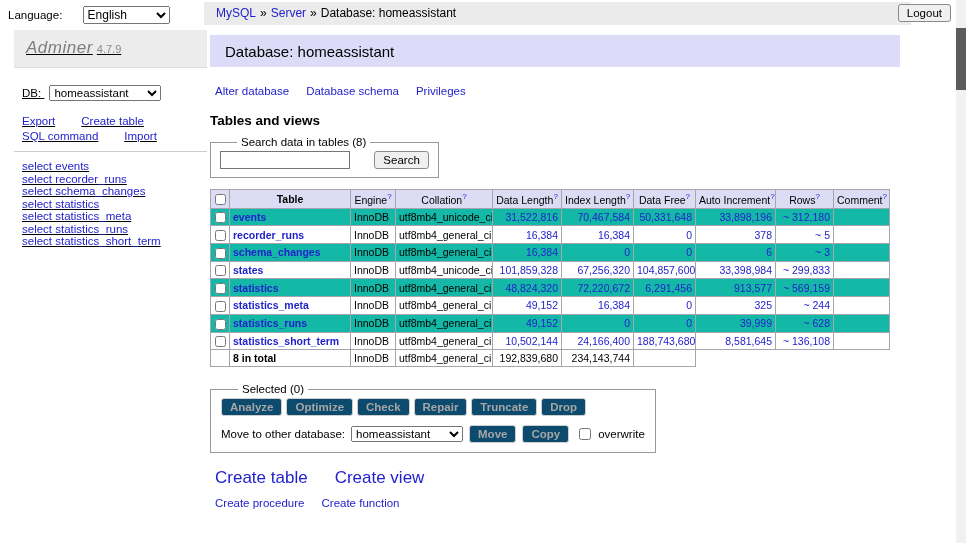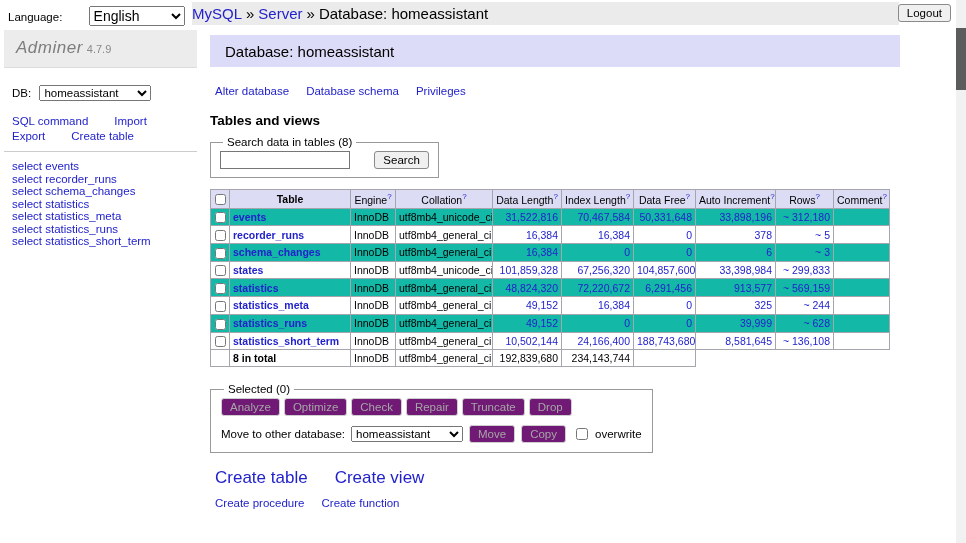--- a/index.html
+++ b/index.html
@@ -7,41 +7,41 @@
   .screen {
     position: relative; width: 966px; height: 543px; overflow: hidden;
     background: #fff; color: #000;
     font-family: "Liberation Sans", "DejaVu Sans", sans-serif; font-size: 12px;
   }
   a.link { color: #2222cc; text-decoration: none; cursor: pointer; }
   a.link.bold { font-weight: bold; }
 
   
   .lang-row { position: absolute; left: 8px; top: 6px; font-size: 11.5px; }
-  .lang-row select { margin-left: 23px; width: 96px; font-size: 14px; }
+  .lang-row select { margin-left: 17px; width: 87px; font-size: 12px; }
   .breadcrumb {
-    position: absolute; left: 192px; top: 2px; width: 707px; height: 23px;
-    background: #ebebeb; line-height: 23px; padding-left: 0; font-size: 15px;
+    position: absolute; left: 204px; top: 2px; width: 707px; height: 23px;
+    background: #ebebeb; line-height: 23px; padding-left: 12px; font-size: 12px;
     white-space: nowrap;
   }
   .bc-sep { margin: 0 4px; color: #000; }
   button {
     font-family: inherit; font-size: 11.5px; color: #000;
     background: #f0f0f0; border: 1px solid #8a8a8a; border-radius: 3px;
     padding: 1px 8px; height: 18px; line-height: 14px; cursor: pointer;
   }
-  button:disabled { color: #a6a6a6; background: #701a75; border-color: #cfcfcf; cursor: default; }
+  button:disabled { color: #a6a6a6; background: #0c4a6e; border-color: #cfcfcf; cursor: default; font-weight: bold; }
   .logout-btn { position: absolute; right: 15px; top: 4px; }
 
   
   .scrollbar { position: absolute; right: 0; top: 0; width: 10px; height: 543px; background: #f1f1f1; }
   .scroll-thumb { position: absolute; left: 0; top: 28px; width: 10px; height: 62px; background: #5c5c5c; }
 
   
-  .sidebar { position: absolute; left: 4px; top: 26px; width: 193px; }
+  .sidebar { position: absolute; left: 14px; top: 26px; width: 193px; text-decoration: underline; }
   .app-header { margin-top: 4px; background: #ececec; border-bottom: 1px solid #ddd; padding: 8px 12px 9px; }
   .app-name { font-style: italic; color: #7d7d7d; font-size: 17px; letter-spacing: .5px; }
   .app-version { color: #8a8a8a; font-size: 11px; margin-left: 4px; }
   .db-row { margin: 17px 0 0 8px; font-size: 11.5px; }
   .db-row select { margin-left: 5px; width: 112px; font-size: 11.5px; }
   .sidebar-links { margin: 13px 0 0 8px; font-size: 11.5px; }
   .links-row { line-height: 15px; }
   .links-row a { margin-right: 26px; }
   .sidebar-divider { margin-top: 7px; border-bottom: 1px solid #ccc; width: 193px; }
   .table-links { margin: 8px 0 0 8px; }
@@ -51,21 +51,21 @@
   .main { position: absolute; left: 210px; top: 26px; width: 700px; }
   .page-title {
     margin-top: 9px; width: 690px; background: #dcdcf8;
     padding: 8px 15px 7px; font-size: 15px; font-weight: normal;
   }
   .top-links { margin: 18px 0 0 5px; font-size: 11.5px; }
   .top-links a { margin-right: 17px; }
   .section-title { margin: 16px 0 0 0; font-size: 13.5px; font-weight: bold; }
 
   fieldset { border: 1px solid #999; display: inline-block; }
-  legend { font-size: 11.5px; padding: 0 4px; margin-left: 3px; }
+  legend { font-size: 11.5px; padding: 0 4px; margin-left: 17px; }
 
   .search-fieldset { margin-top: 8px; padding: 3px 9px 8px; }
   .search-input { width: 130px; height: 18px; border: 1px solid #767676; font-size: 11.5px; padding: 1px 3px; vertical-align: middle; }
   .search-fieldset button { margin-left: 21px; vertical-align: middle; }
 
   .db-table { margin-top: 11px; border-collapse: collapse; table-layout: fixed; width: 679px; font-size: 10.5px; padding-left: 9px; }
   .db-table th, .db-table td {
     border: 1px solid #a5a5ad; padding: 2px 3px; height: 17px;
     white-space: nowrap; overflow: hidden; text-align: left; vertical-align: middle;
   }
@@ -110,22 +110,22 @@
     <div class="app-header">
       <span class="app-name">Adminer</span><span class="app-version">4.7.9</span>
     </div>
     <div class="db-row">
       <label>DB:</label>
       <select>
         <option>homeassistant</option>
       </select>
     </div>
     <div class="sidebar-links">
+        <div class="links-row"><a class="link">Export</a><a class="link">Create table</a></div>
         <div class="links-row"><a class="link">SQL command</a><a class="link">Import</a></div>
-        <div class="links-row"><a class="link">Export</a><a class="link">Create table</a></div>
       </div>
     <div class="sidebar-divider"></div>
     <div class="table-links">
         <a class="link">select events</a>
         <a class="link">select recorder_runs</a>
         <a class="link">select schema_changes</a>
         <a class="link">select statistics</a>
         <a class="link">select statistics_meta</a>
         <a class="link">select statistics_runs</a>
         <a class="link">select statistics_short_term</a>

